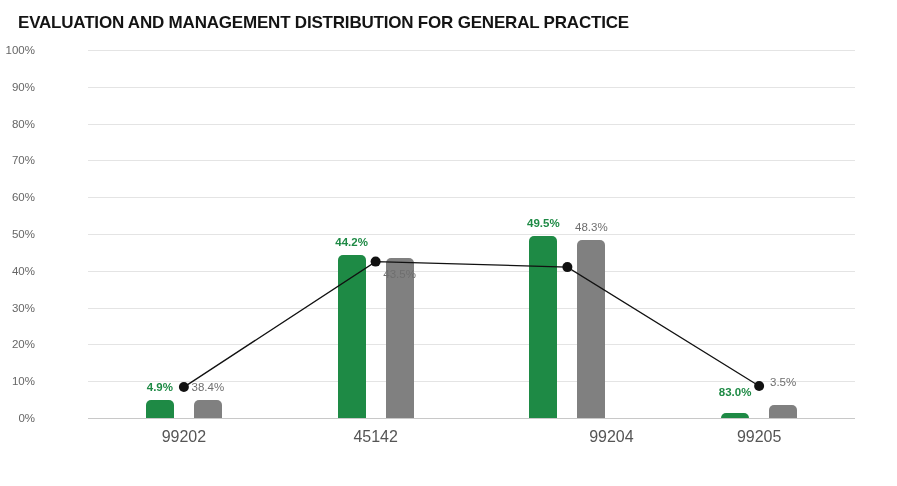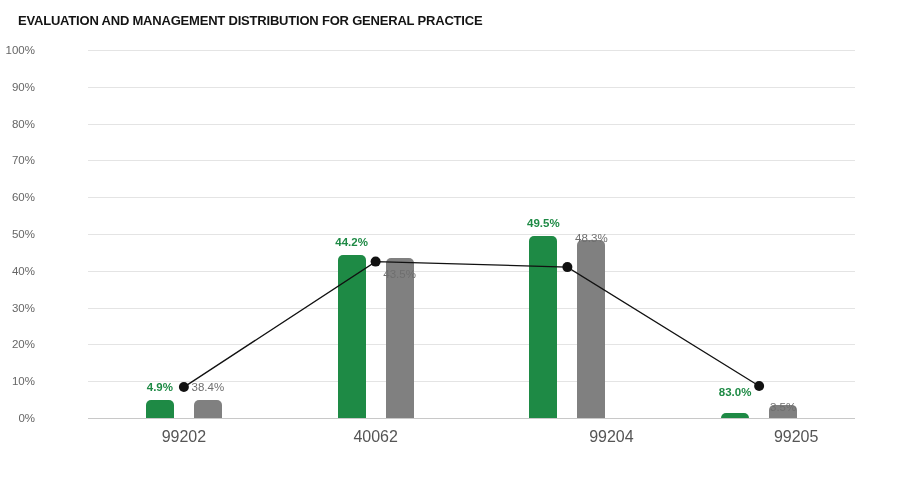--- a/index.html
+++ b/index.html
@@ -17,21 +17,21 @@
   #chart-root {
     position: relative;
     width: 897px;
     height: 486px;
     background: #ffffff;
   }
   #chart-title {
     position: absolute;
     left: 18px;
     top: 13px;
-    font-size: 13px;
+    font-size: 17px;
     font-weight: bold;
     letter-spacing: -0.2px;
     color: #141414;
     white-space: nowrap;
   }
   
   #plot-area {
     position: absolute;
     left: 88px;
     top: 50px;
@@ -201,26 +201,26 @@
         <circle cx="287.625" cy="211.6" r="5" fill="#111111"></circle>
         <circle cx="479.375" cy="217.12" r="5" fill="#111111"></circle>
         <circle cx="671.125" cy="335.984" r="5" fill="#111111"></circle>
       </svg>
     <div id="labels-layer">
         <div class="data-label practice" style="left: 71.875px; top: 342.968px;">4.9%</div>
         <div class="data-label provider" style="left: 119.875px; top: 342.968px;">38.4%</div>
         <div class="data-label practice" style="left: 263.625px; top: 198.344px; text-align: center;">44.2%</div>
         <div class="data-label provider" style="left: 311.625px; top: 198.344px; margin-top: 32px;">43.5%</div>
         <div class="data-label practice" style="left: 455.375px; top: 178.84px;">49.5%</div>
-        <div class="data-label provider" style="left: 503.375px; top: 194px;">48.3%</div>
+        <div class="data-label provider" style="left: 503.375px; top: 183px;">48.3%</div>
         <div class="data-label practice" style="left: 647.125px; top: 348.12px;">83.0%</div>
-        <div class="data-label provider" style="left: 695.125px; top: 363px;">3.5%</div>
+        <div class="data-label provider" style="left: 695.125px; top: 338px;">3.5%</div>
       </div>
     <div id="xtick-labels">
         <div class="xtick-label" style="left: 95.875px;">99202</div>
-        <div class="xtick-label" style="left: 287.625px;">40062</div>
+        <div class="xtick-label" style="left: 287.625px;">45142</div>
         <div class="xtick-label" style="left: 479.375px; margin-left: 44px;">99204</div>
-        <div class="xtick-label" style="left: 671.125px; margin-left: 37px;">99205</div>
+        <div class="xtick-label" style="left: 671.125px;">99205</div>
       </div>
   </div>
 
 
 </div>
 
 </body></html>

